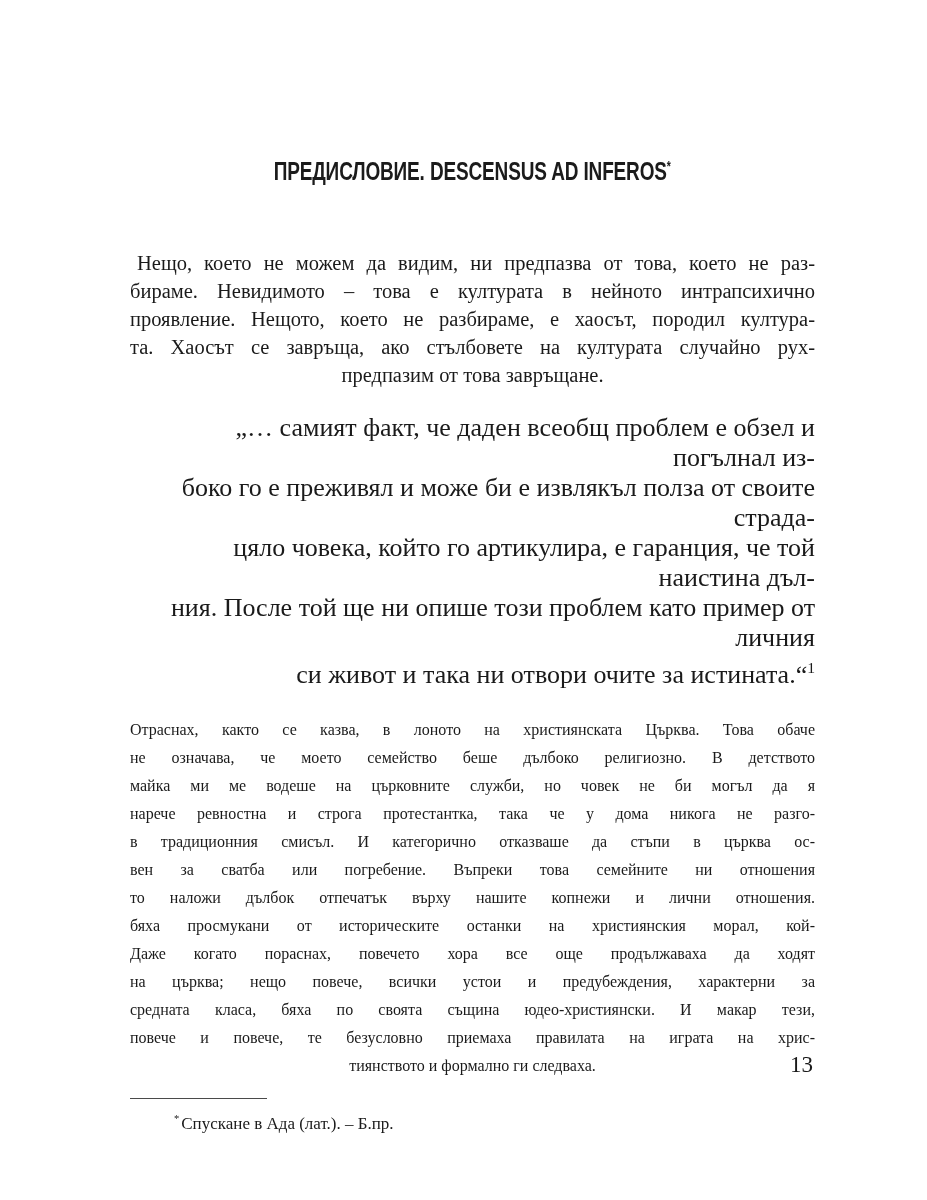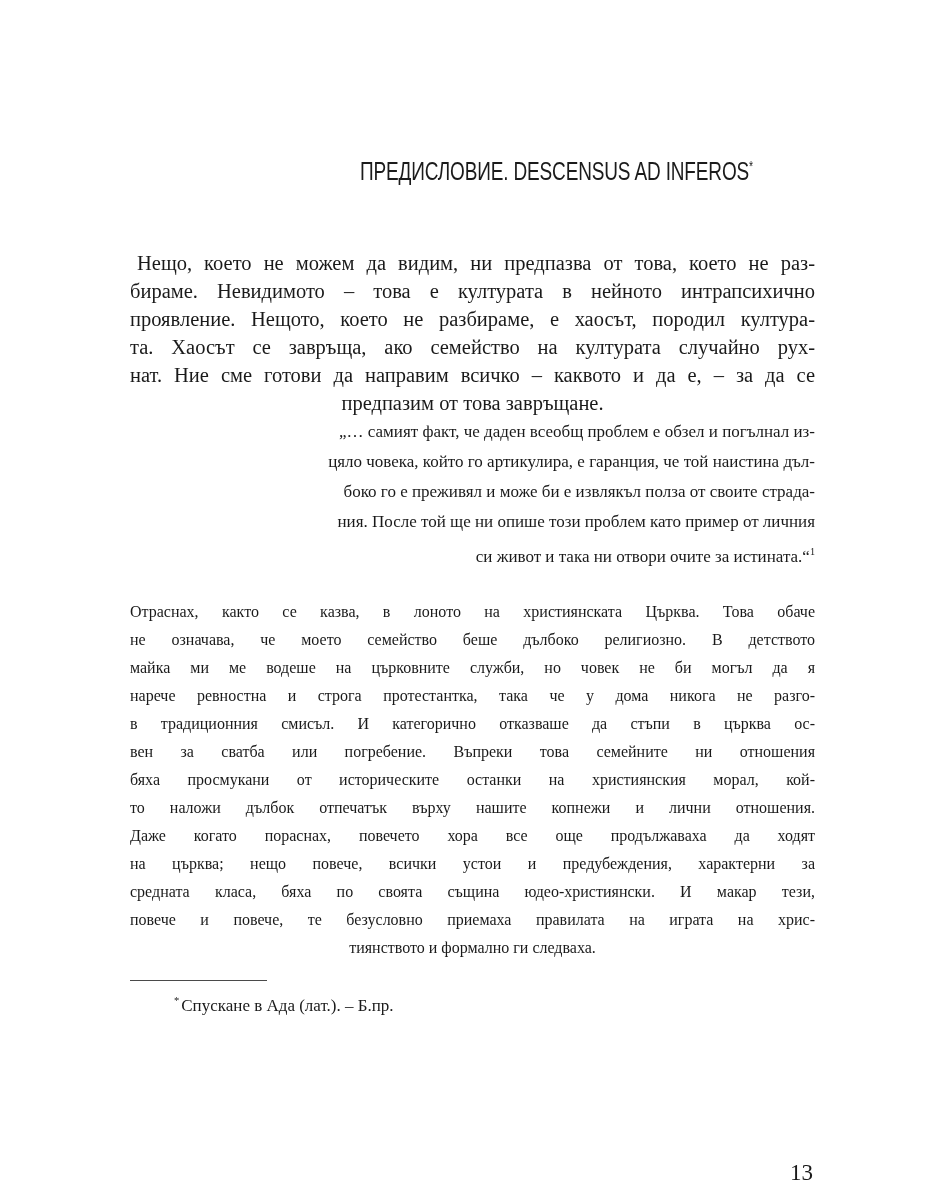--- a/index.html
+++ b/index.html
@@ -14,23 +14,23 @@
   }
   .content {
     position: absolute;
     left: 130px;
     top: 0;
     width: 685px;
   }
   
   .title {
     margin-top: 152px;
-    text-align: right;
+    text-align: center;
     font-family: "Liberation Sans", sans-serif;
-    font-weight: normal;
+    font-weight: bold;
     font-size: 25px;
     line-height: 30px;
     color: #1b1b1b;
     white-space: nowrap;
   }
   .title-inner {
     display: inline-block;
     transform: scaleX(0.76);
     transform-origin: center;
     letter-spacing: -0.2px;
@@ -46,21 +46,22 @@
   .rline { text-align: right; }
   
   .epigraph {
     margin-top: 63px;
     font-size: 20.5px;
     line-height: 28px;
   }
   .epigraph .first { padding-left: 7px; }
   
   .quote {
-    font-size: 17px;
+    margin-top: 24px;
+    font-size: 26px;
     line-height: 30px;
   }
   .quote sup { font-size: 60%; vertical-align: super; }
   
   .body-par {
     margin-top: 26px;
     font-size: 16px;
     line-height: 28px;
   }
   
@@ -73,60 +74,59 @@
   .fn-text {
     margin-top: 7px;
     padding-left: 44px;
     font-size: 17px;
     line-height: 26px;
   }
   .fn-text sup { font-size: 62%; vertical-align: super; margin-right: 2px; }
   
   .page-number {
     position: absolute;
-    top: 1160px;
+    top: 1052px;
     right: 114px;
     font-size: 23px;
     color: #1a1a1a;
   }
 </style>
 </head>
 <body>
 
 <div class="page">
   <div class="content">
 
     <h1 class="title"><span class="title-inner"><span>ПРЕДИСЛОВИЕ. DESCENSUS AD INFEROS</span><sup>*</sup></span></h1>
 
     <div class="epigraph">
       <div class="jline first">Нещо, което не можем да видим, ни предпазва от това, което не раз-</div>
       <div class="jline">бираме. Невидимото – това е културата в нейното интрапсихично</div>
       <div class="jline">проявление. Нещото, което не разбираме, е хаосът, породил култура-</div>
-      <div class="jline">та. Хаосът се завръща, ако семейство на културата случайно рух-</div>
-      <div class="jline">нат. Ние сме готови да направим всичко – каквото и да е, – за да се</div>
+      <div class="jline">та. Хаосът се завръща, ако стълбовете на културата случайно рух-</div>
       <div class="lline">предпазим от това завръщане.</div>
     </div>
 
     <div class="quote">
       <div class="rline">„… самият факт, че даден всеобщ проблем е обзел и погълнал из-</div>
+      <div class="rline">боко го е преживял и може би е извлякъл полза от своите страда-</div>
       <div class="rline">цяло човека, който го артикулира, е гаранция, че той наистина дъл-</div>
-      <div class="rline">боко го е преживял и може би е извлякъл полза от своите страда-</div>
       <div class="rline">ния. После той ще ни опише този проблем като пример от личния</div>
       <div class="rline"><span>си живот и така ни отвори очите за истината.“</span><sup>1</sup></div>
     </div>
 
     <div class="body-par">
       <div class="jline">Отраснах, както се казва, в лоното на християнската Църква. Това обаче</div>
       <div class="jline">не означава, че моето семейство беше дълбоко религиозно. В детството</div>
       <div class="jline">майка ми ме водеше на църковните служби, но човек не би могъл да я</div>
       <div class="jline">нарече ревностна и строга протестантка, така че у дома никога не разго-</div>
       <div class="jline">в традиционния смисъл. И категорично отказваше да стъпи в църква ос-</div>
       <div class="jline">вен за сватба или погребение. Въпреки това семейните ни отношения</div>
+      <div class="jline">то наложи дълбок отпечатък върху нашите копнежи и лични отношения.</div>
       <div class="jline">бяха просмукани от историческите останки на християнския морал, кой-</div>
-      <div class="jline">то наложи дълбок отпечатък върху нашите копнежи и лични отношения.</div>
       <div class="jline">Даже когато пораснах, повечето хора все още продължаваха да ходят</div>
       <div class="jline">на църква; нещо повече, всички устои и предубеждения, характерни за</div>
       <div class="jline">средната класа, бяха по своята същина юдео-християнски. И макар тези,</div>
       <div class="jline">повече и повече, те безусловно приемаха правилата на играта на хрис-</div>
       <div class="lline">тиянството и формално ги следваха.</div>
     </div>
 
     <div class="footnote">
       <div class="fn-rule"></div>
       <div class="fn-text"><sup>*</sup><span>Спускане в Ада (лат.). – Б.пр.</span></div>

